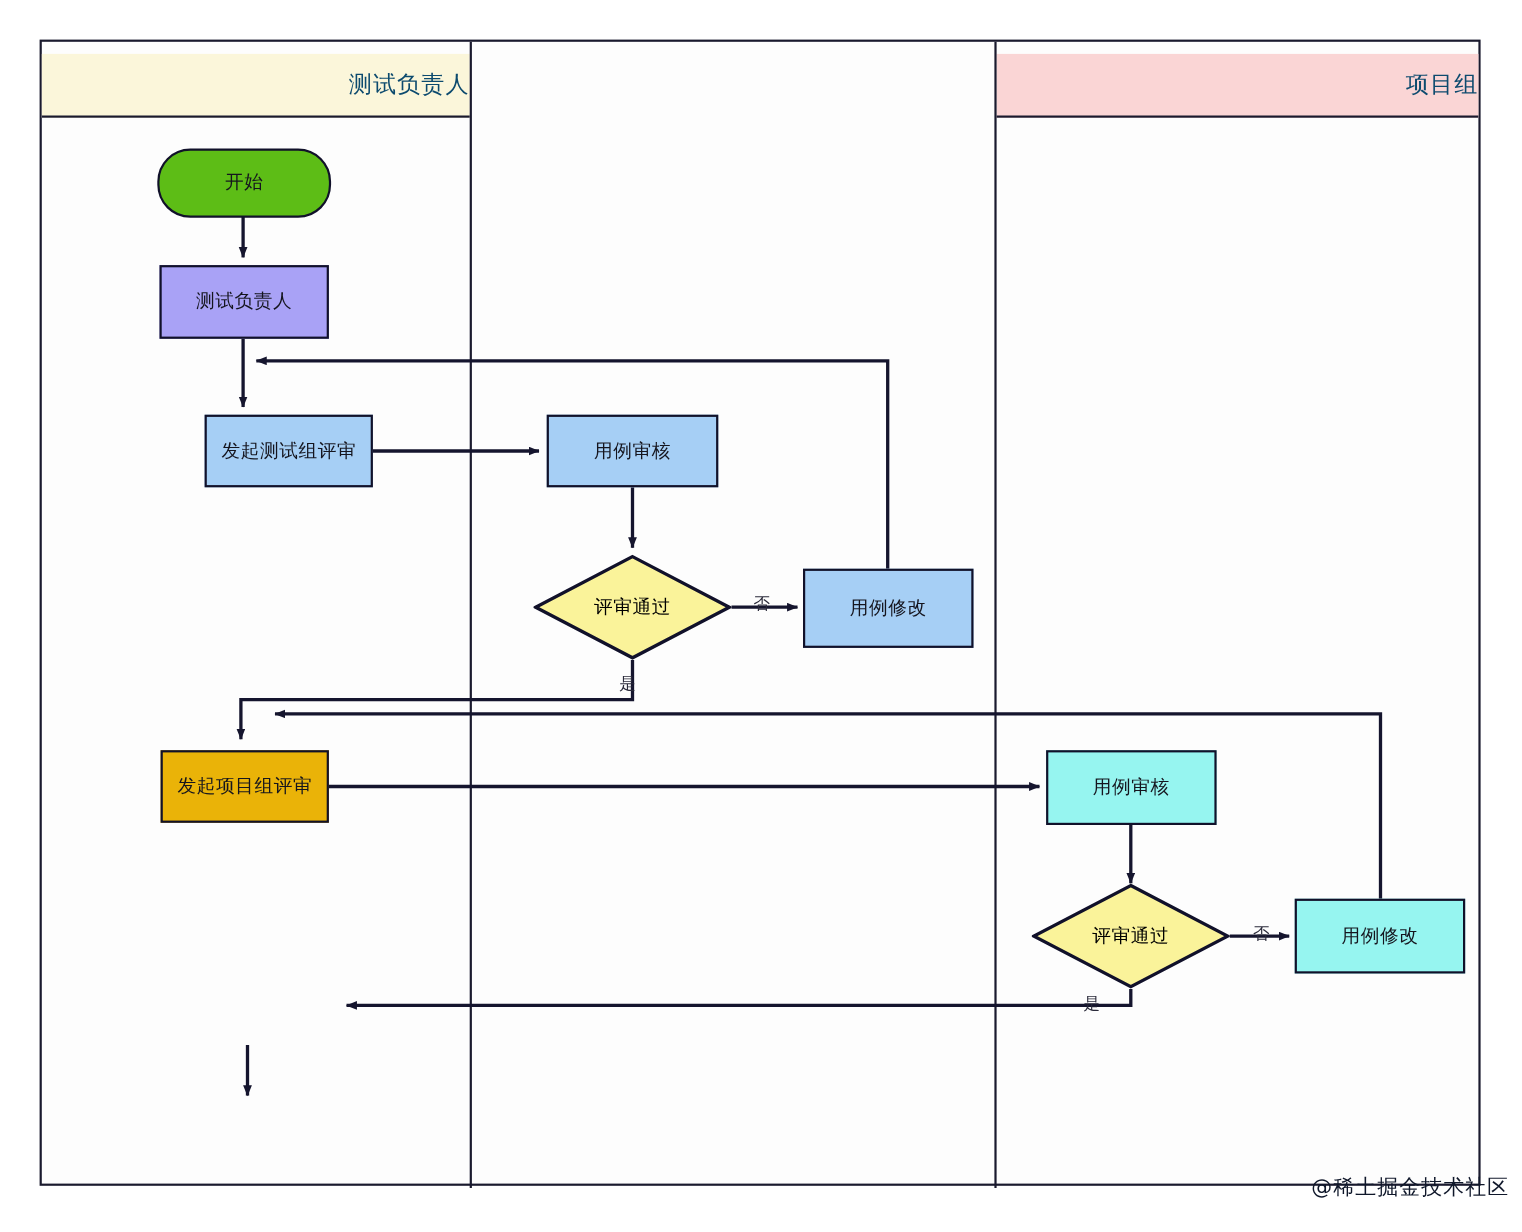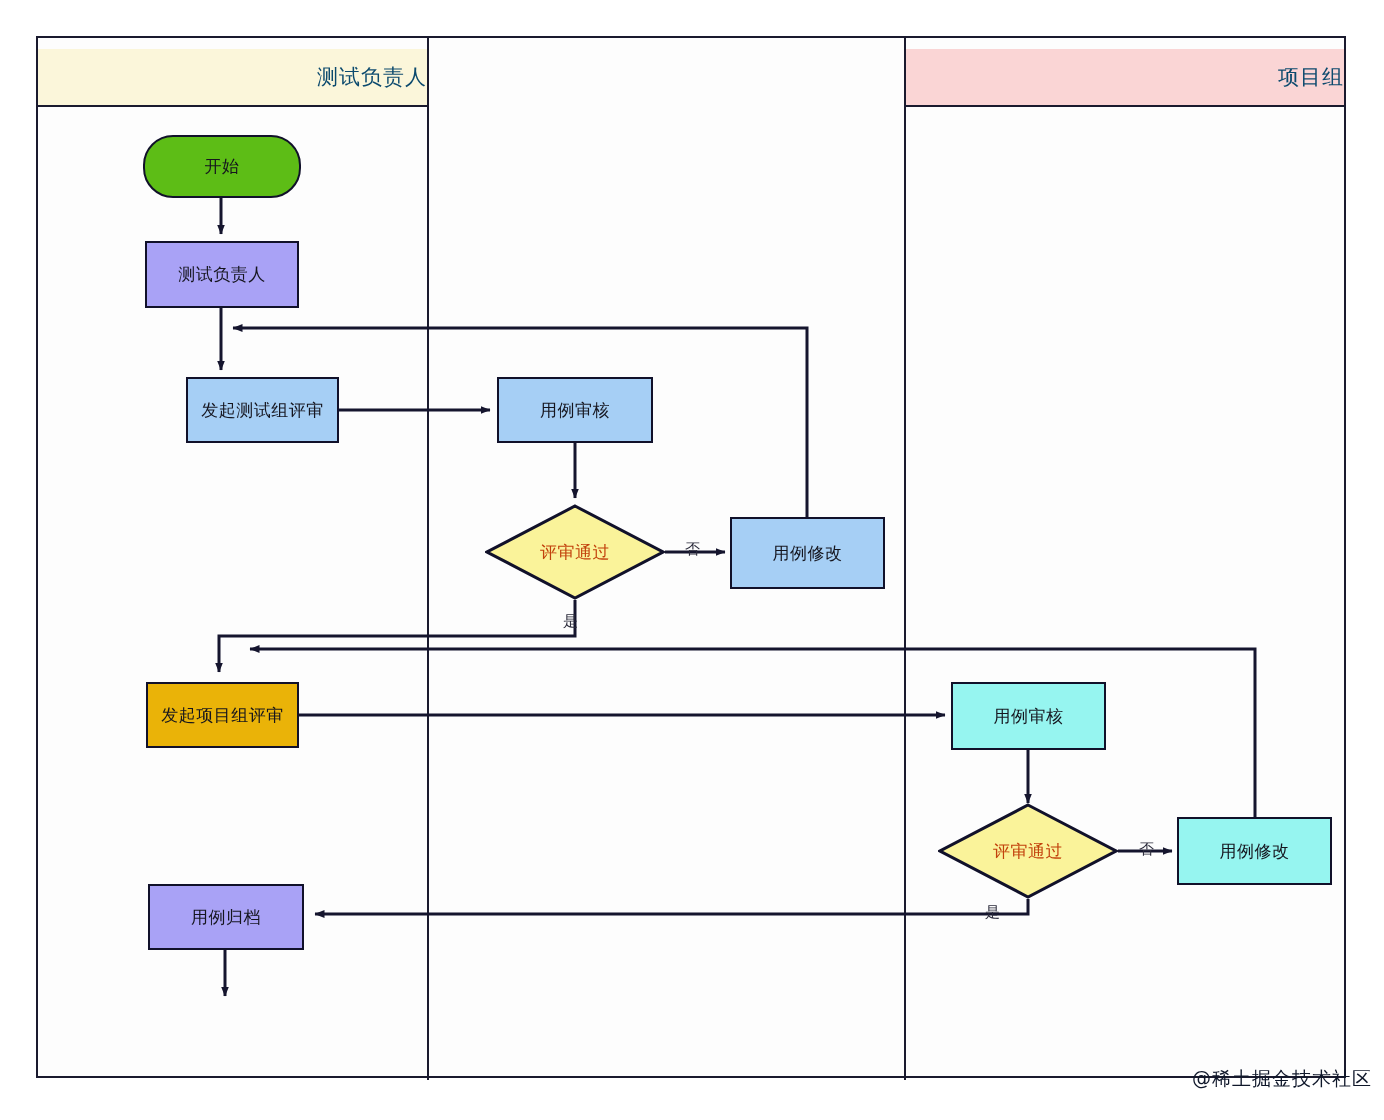--- a/index.html
+++ b/index.html
@@ -69,21 +69,21 @@
   }
   .diamond-svg {
     position: absolute;
     left: 0;
     top: 0;
   }
   .decision-label {
     position: relative;
     z-index: 2;
     font-size: 17px;
-    color: #c2410c;
+    color: #000000;
   }
   .edge-label {
     position: absolute;
     font-size: 15px;
     color: #2a2a3a;
     background: transparent;
     z-index: 5;
   }
   #edges {
     position: absolute;
@@ -193,23 +193,20 @@
     <svg class="diamond-svg" width="180" height="96">
       <polygon points="90,2 178,48 90,94 2,48" fill="#faf39a" stroke="#11112a" stroke-width="3"></polygon>
     </svg>
     <span class="decision-label">评审通过</span>
   </div>
 
   <div class="node" style="left:1177px; top:817px; width:155px; height:68px; background:#96f5f0;">
     <span>用例修改</span>
   </div>
 
-  <div class="node" style="left:148px; top:884px; width:156px; height:66px; background:#a9a2f6;">
-    <span>用例归档</span>
-  </div>
 
 
   <div class="edge-label" style="left:685px; top:540px;">
     <span>否</span>
   </div>
   <div class="edge-label" style="left:563px; top:612px;">
     <span>是</span>
   </div>
   <div class="edge-label" style="left:1139px; top:840px;">
     <span>否</span>

